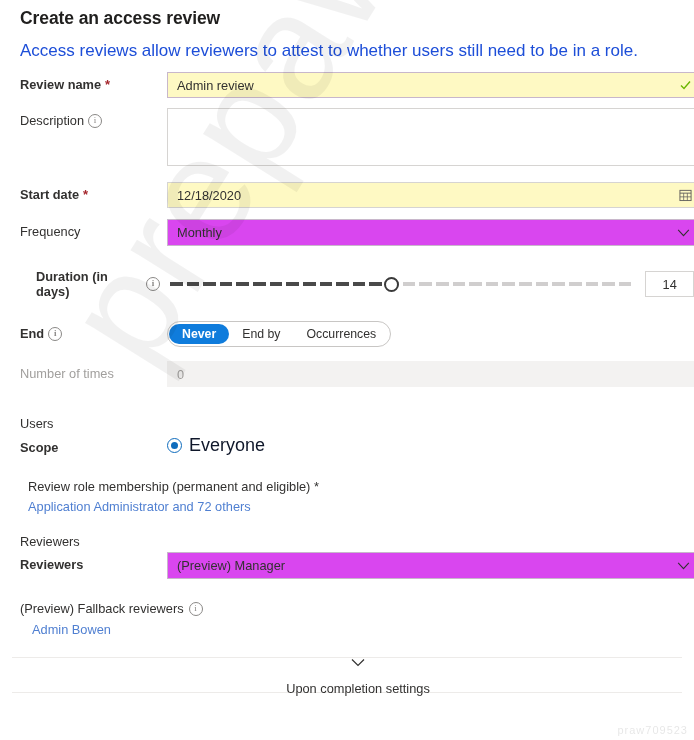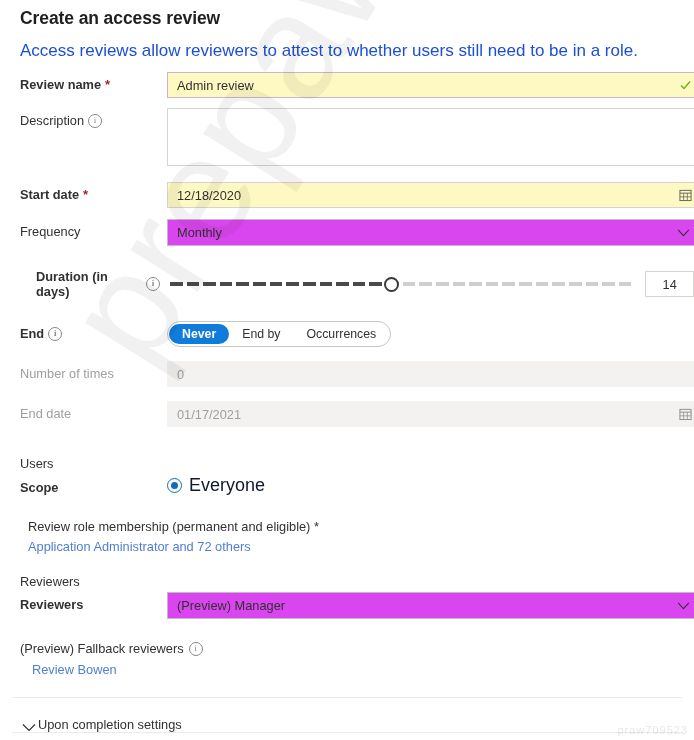--- a/index.html
+++ b/index.html
@@ -313,25 +313,26 @@
   .section-head {
     font-size: 12.8px;
     color: #323130;
     padding-left: 20px;
   }
 
   
   .divider { height: 1px; background: #edebe9; margin: 0 12px; }
   .collapse-row {
     display: flex;
-    align-items: flex-end;
-    gap: 2px;
+    align-items: center;
+    gap: 14px;
     padding: 0 0 0 22px;
     height: 34px;
     cursor: pointer;
+    flex-direction: column;
   }
   .collapse-label { font-size: 12.8px; color: #323130; }
 
   .chev { display: inline-block; line-height: 0; }
 </style>
 </head>
 <body>
 
 <div id="watermark">
   <div class="wm-text">prepaway</div>
@@ -464,39 +465,20 @@
 
   <div class="row" style="margin-top:14px;">
     <div class="lbl dim">
       <span>Number of times</span>
     </div>
     <div class="ctrl">
       <div class="tf disabled">0</div>
     </div>
   </div>
 
-  <div class="row" style="margin-top:14px;">
-    <div class="lbl dim">
-      <span>End date</span>
-    </div>
-    <div class="ctrl">
-      <div class="tf-wrap">
-        <div class="tf disabled">01/17/2021</div>
-        <span class="suffix-icon">
-          <svg width="13" height="13" viewBox="0 0 14 14">
-            <rect x="1" y="2" width="12" height="11" fill="none" stroke="#8a8886" stroke-width="1"></rect>
-            <line x1="1" y1="5" x2="13" y2="5" stroke="#8a8886" stroke-width="1"></line>
-            <line x1="5" y1="5" x2="5" y2="13" stroke="#8a8886" stroke-width="0.8"></line>
-            <line x1="9" y1="5" x2="9" y2="13" stroke="#8a8886" stroke-width="0.8"></line>
-            <line x1="1" y1="9" x2="13" y2="9" stroke="#8a8886" stroke-width="0.8"></line>
-          </svg>
-        </span>
-      </div>
-    </div>
-  </div>
 
   <div class="section-head" style="margin-top:29px;">Users</div>
 
   <div class="row" style="margin-top:4px;">
     <div class="lbl">
       <span>Scope</span>
     </div>
     <div class="ctrl">
       <div class="radio-line">
         <span class="radio checked"></span>
@@ -529,21 +511,21 @@
         </span>
       </div>
     </div>
   </div>
 
   <div style="padding-left:20px; margin-top:21px;">
     <div class="sub-label" style="display:flex; align-items:center; gap:5px;">
       <span>(Preview) Fallback reviewers</span>
       <span class="info-icon"></span>
     </div>
-    <a class="link" style="margin:4px 0 0 12px;">Review Bowen</a>
+    <a class="link" style="margin:4px 0 0 12px;">Admin Bowen</a>
   </div>
 
   <div class="divider" style="margin-top:19px;"></div>
   <div class="collapse-row">
     <span class="chev">
       <svg width="14" height="9" viewBox="0 0 14 9">
           <path d="M1 1.5 L7 7.5 L13 1.5" stroke="#323130" stroke-width="1.2" fill="none"></path>
         </svg>
     </span>
     <span class="collapse-label">Upon completion settings</span>

